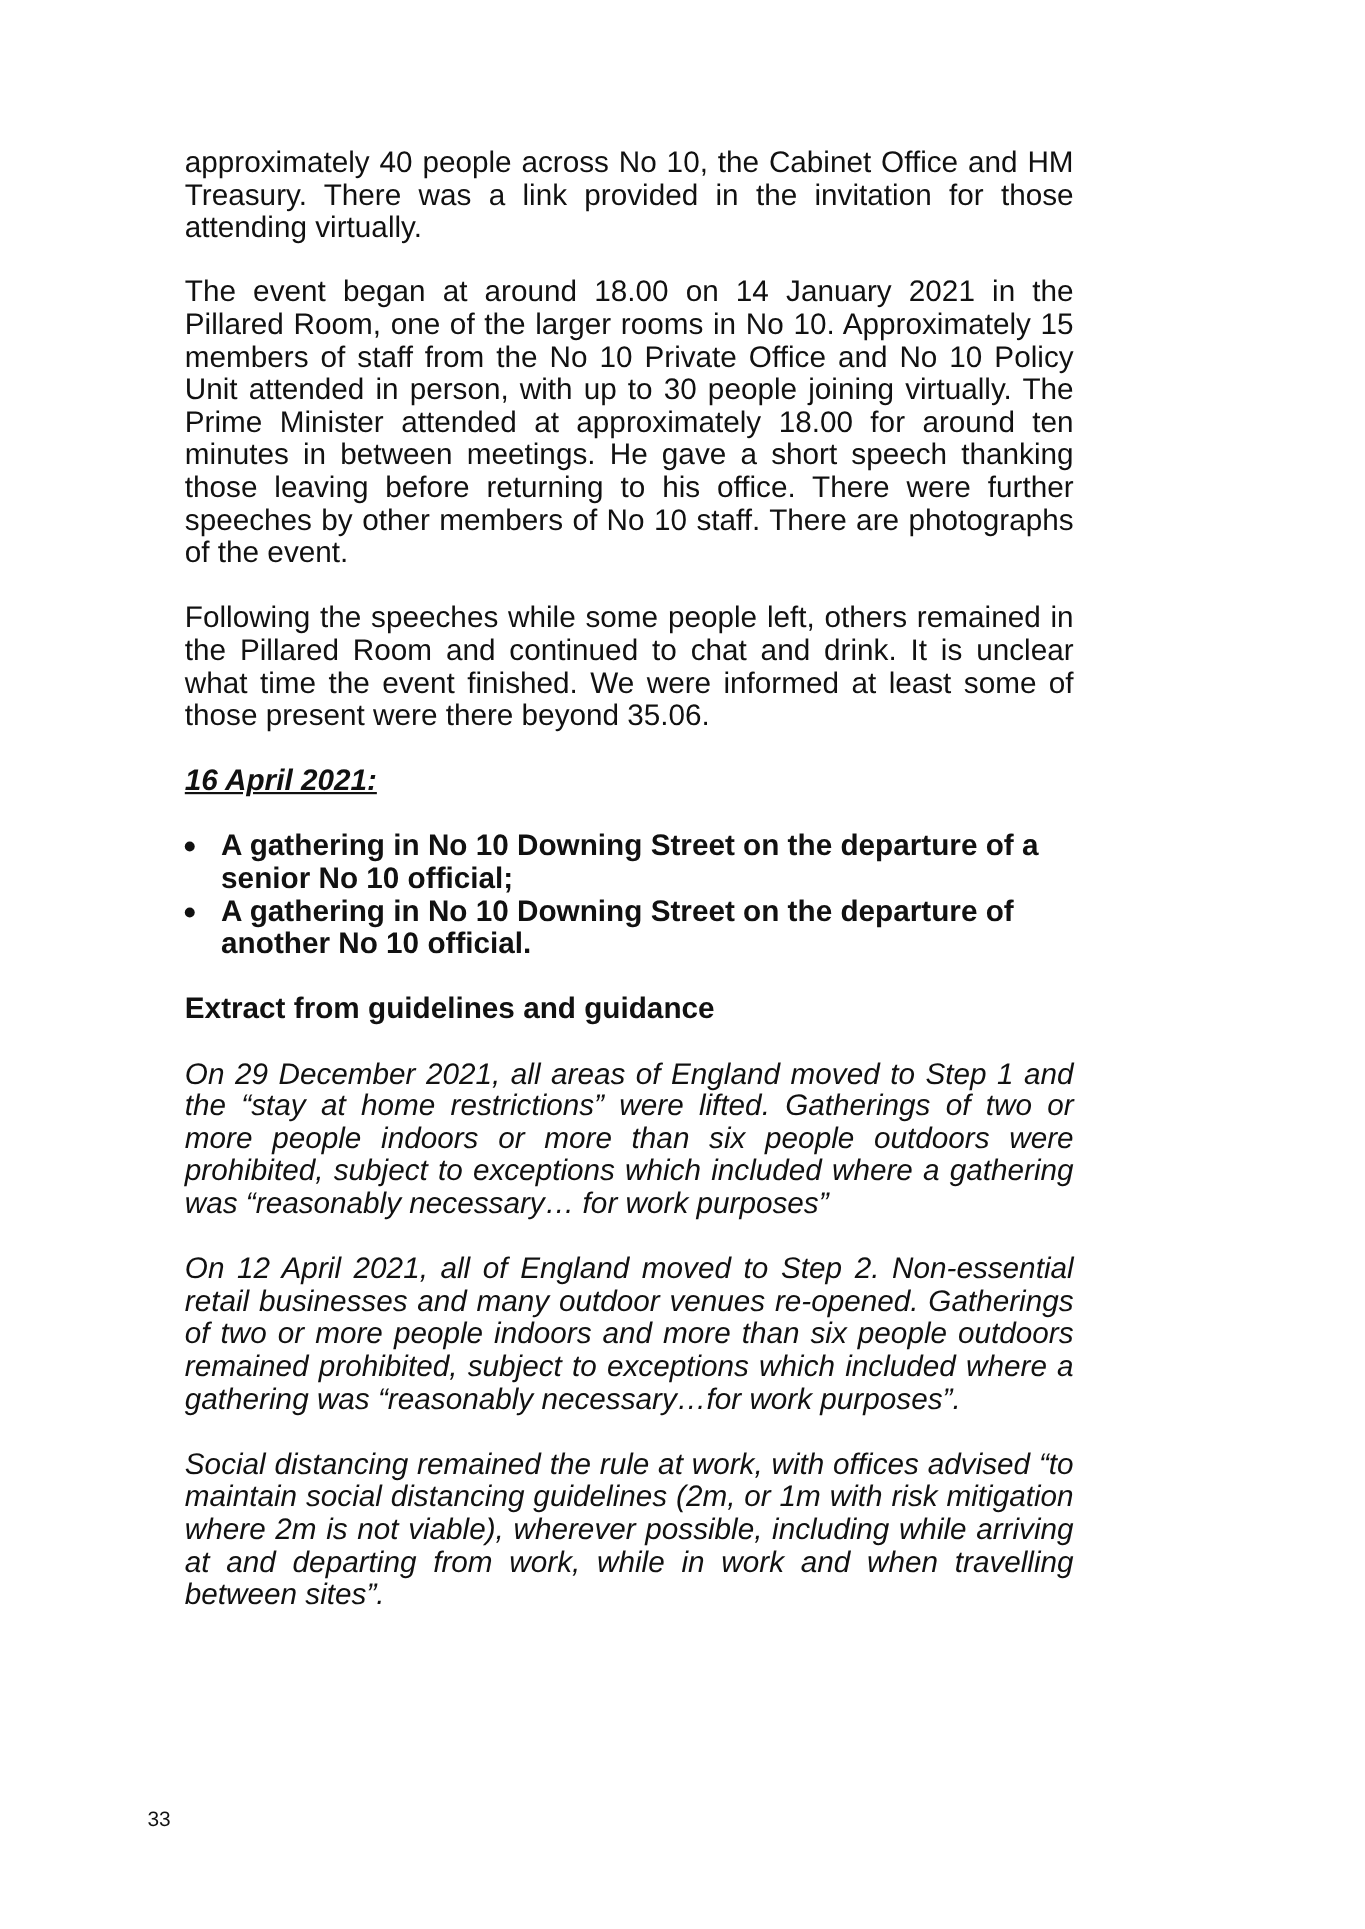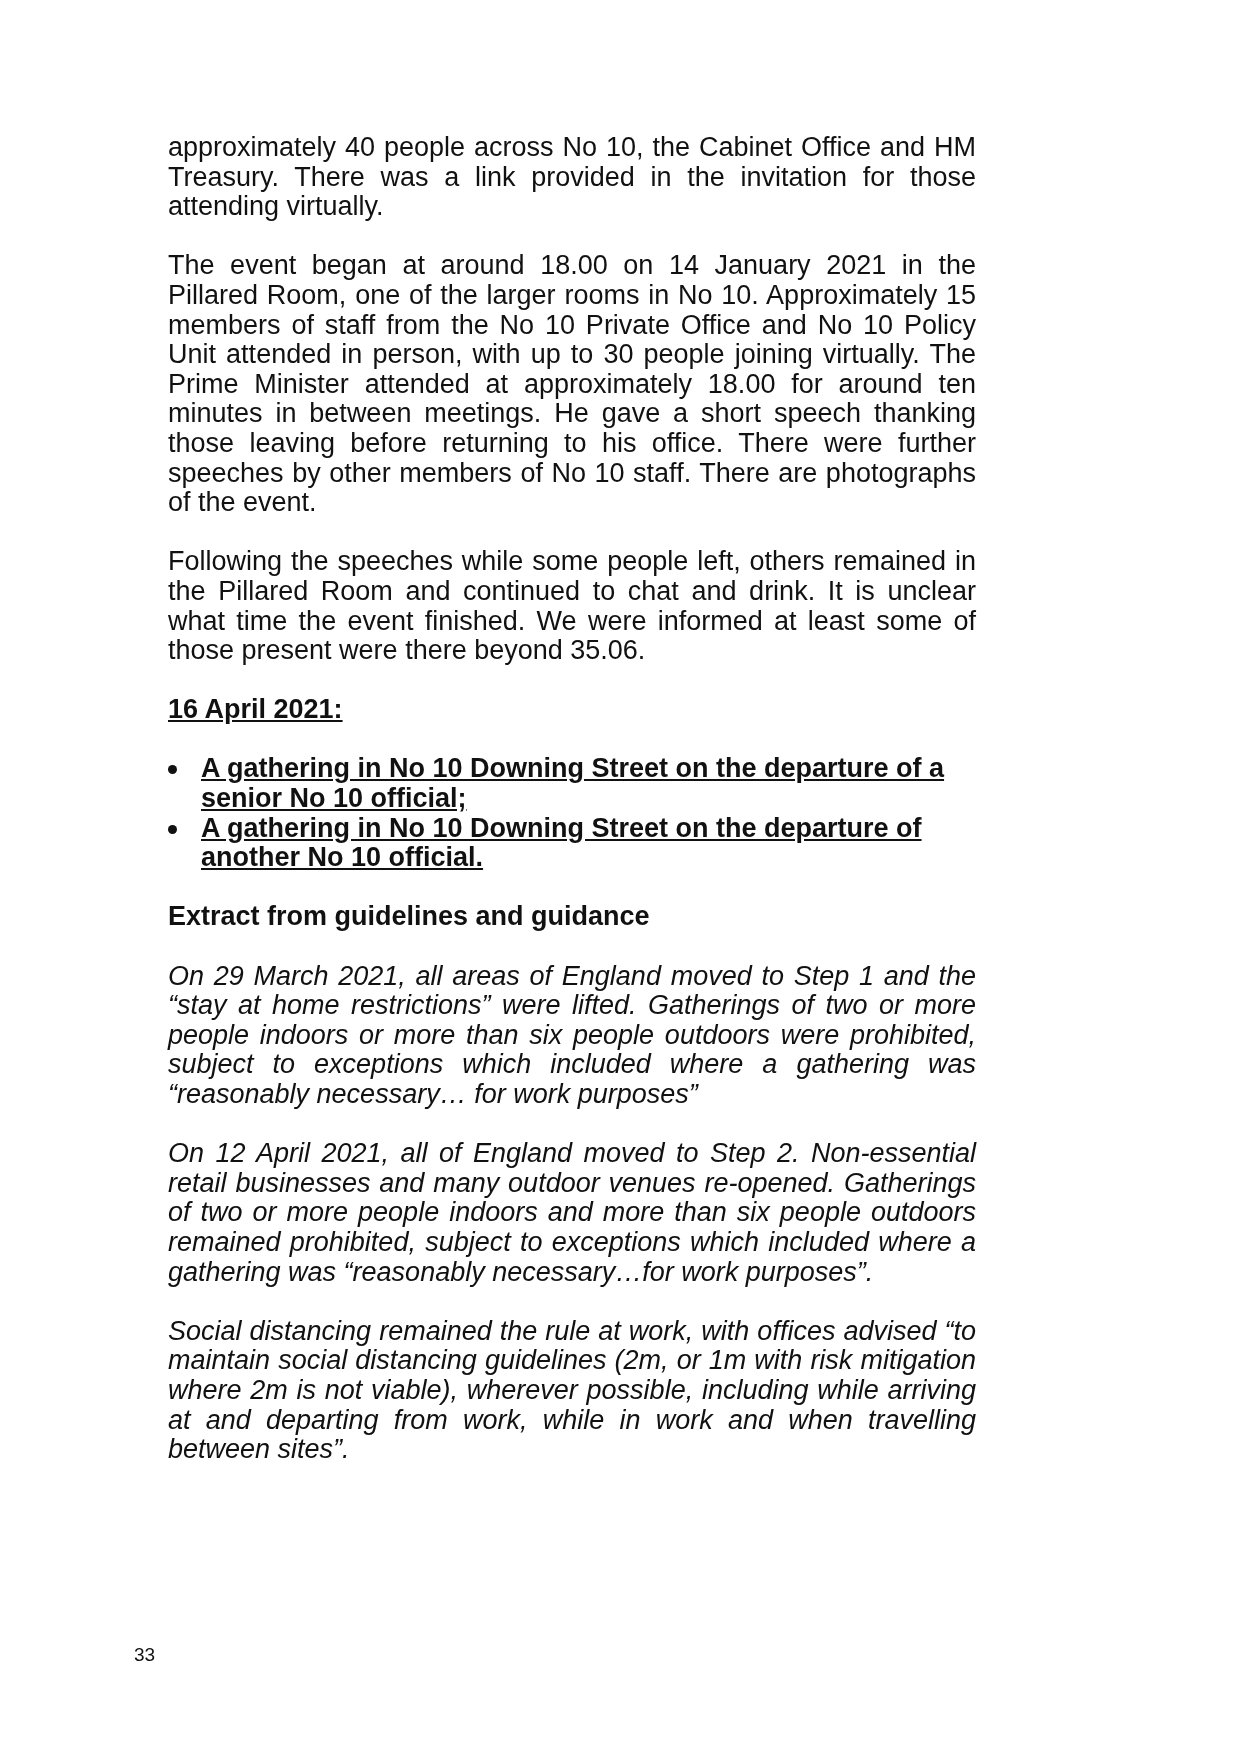--- a/index.html
+++ b/index.html
@@ -6,24 +6,24 @@
   body {
     width: 1241px; height: 1754px; position: relative; overflow: hidden;
     font-family: "Liberation Sans", sans-serif; color: #111111;
   }
   .page-body {
     position: absolute; left: 168px; top: 133px; width: 808px;
     font-size: 27px; line-height: 29.6px;
   }
   p { margin: 0 0 29.6px 0; text-align: justify; }
   .heading { font-weight: bold; margin: 0 0 29.6px 0; }
-  .heading-u { font-weight: bold; text-decoration: underline; margin: 0 0 29.6px 0; }
+  .heading-u { font-weight: bold; text-decoration: underline; margin: 0 0 29.6px 0; font-style: italic; }
   .italic { font-style: italic; }
   ul.bullets { list-style: none; margin: 0 0 29.6px 0; padding: 0; }
-  ul.bullets li { position: relative; padding-left: 33px; font-weight: bold; text-decoration: underline; text-align: left; }
+  ul.bullets li { position: relative; padding-left: 33px; font-weight: bold; text-align: left; }
   ul.bullets li .bullet {
     position: absolute; left: 0; top: 11px; width: 9px; height: 9px;
     background: #111; border-radius: 50%; text-decoration: none;
   }
   .page-number {
     position: absolute; left: 134px; top: 1643px; font-size: 19px; line-height: 24px;
   }
 </style>
 </head>
 <body>
@@ -40,18 +40,18 @@
       <span class="bullet"></span>
       <span>A gathering in No 10 Downing Street on the departure of a senior No 10 official;</span>
     </li>
     <li>
       <span class="bullet"></span>
       <span>A gathering in No 10 Downing Street on the departure of another No 10 official.</span>
     </li>
   </ul>
 
   <div class="heading">Extract from guidelines and guidance</div>
-  <p class="italic">On 29 March 2021, all areas of England moved to Step 1 and the “stay at home restrictions” were lifted. Gatherings of two or more people indoors or more than six people outdoors were prohibited, subject to exceptions which included where a gathering was “reasonably necessary… for work purposes”</p>
+  <p class="italic">On 29 December 2021, all areas of England moved to Step 1 and the “stay at home restrictions” were lifted. Gatherings of two or more people indoors or more than six people outdoors were prohibited, subject to exceptions which included where a gathering was “reasonably necessary… for work purposes”</p>
   <p class="italic">On 12 April 2021, all of England moved to Step 2. Non-essential retail businesses and many outdoor venues re-opened. Gatherings of two or more people indoors and more than six people outdoors remained prohibited, subject to exceptions which included where a gathering was “reasonably necessary…for work purposes”.</p>
   <p class="italic">Social distancing remained the rule at work, with offices advised “to maintain social distancing guidelines (2m, or 1m with risk mitigation where 2m is not viable), wherever possible, including while arriving at and departing from work, while in work and when travelling between sites”.</p>
 </div>
 
 <div class="page-number">33</div>
 
 </body></html>

